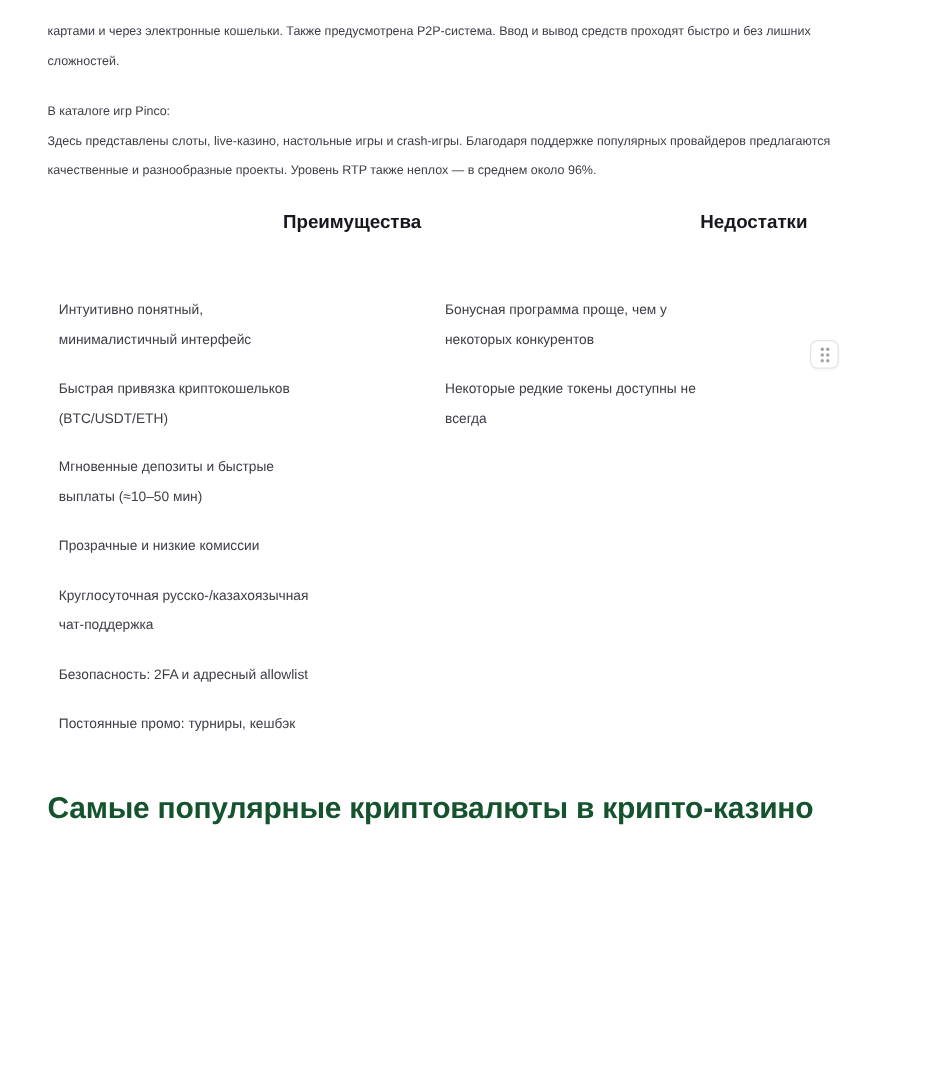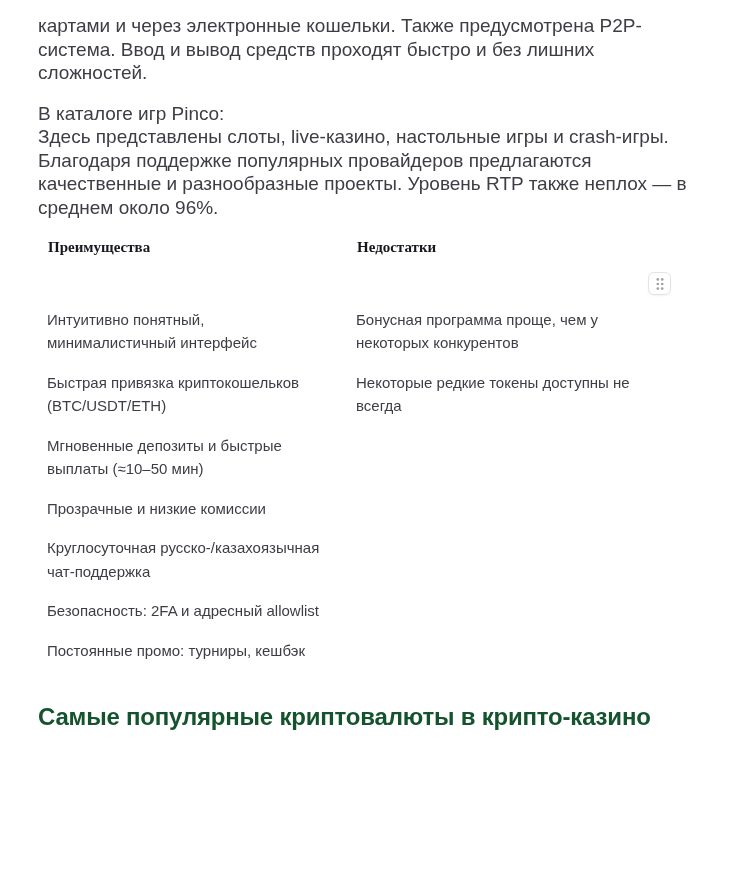--- a/index.html
+++ b/index.html
@@ -9,44 +9,43 @@
     min-height: 870px;
     background: #ffffff;
     position: relative;
     font-family: "Liberation Sans", "DejaVu Sans", sans-serif;
   }
   .page {
     padding: 14px 38px 18px 38px;
   }
   .para {
     margin: 0 0 17px 0;
-    font-size: 19px;
+    font-size: 10px;
     line-height: 23.5px;
     color: #3d3d46;
     white-space: pre-line;
   }
   table.pros-cons {
     border-collapse: collapse;
     table-layout: fixed;
     width: 618px;
     margin-top: 16px;
   }
   table.pros-cons th {
     width: 309px;
     font-size: 15px;
     font-weight: 700;
     color: #17171e;
     line-height: 23.5px;
-    text-align: left;
+    text-align: right;
     padding: 0 10px 40px 10px;
     vertical-align: top;
-    font-family: Liberation Serif, serif;
   }
   table.pros-cons td {
-    font-size: 15px;
+    font-size: 11px;
     line-height: 23.5px;
     color: #3d3d46;
     text-align: left;
     vertical-align: top;
     padding: 8px 2px 8px 9px;
     white-space: pre-line;
   }
   h2.section-heading {
     margin: 32px 0 0 0;
     font-size: 24px;

